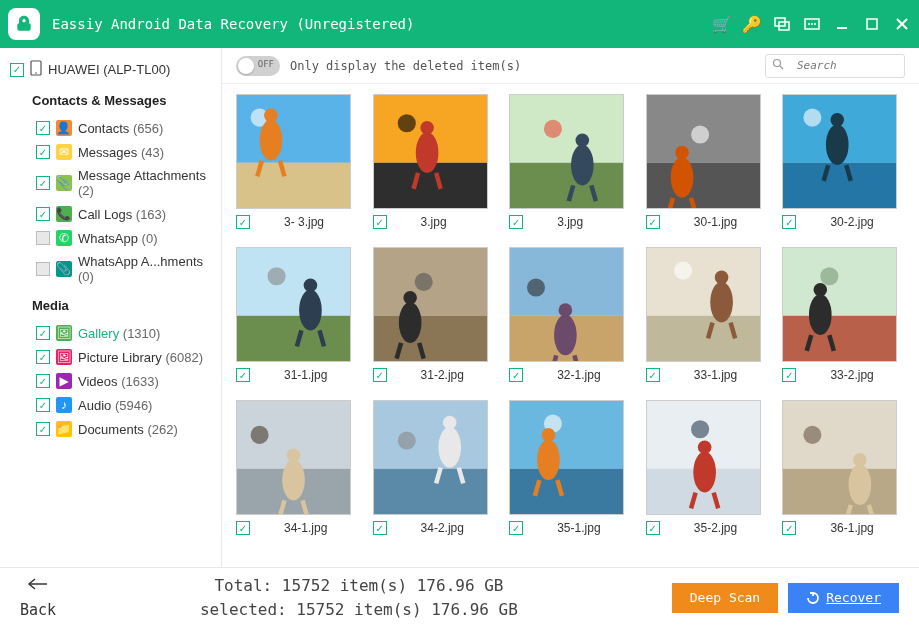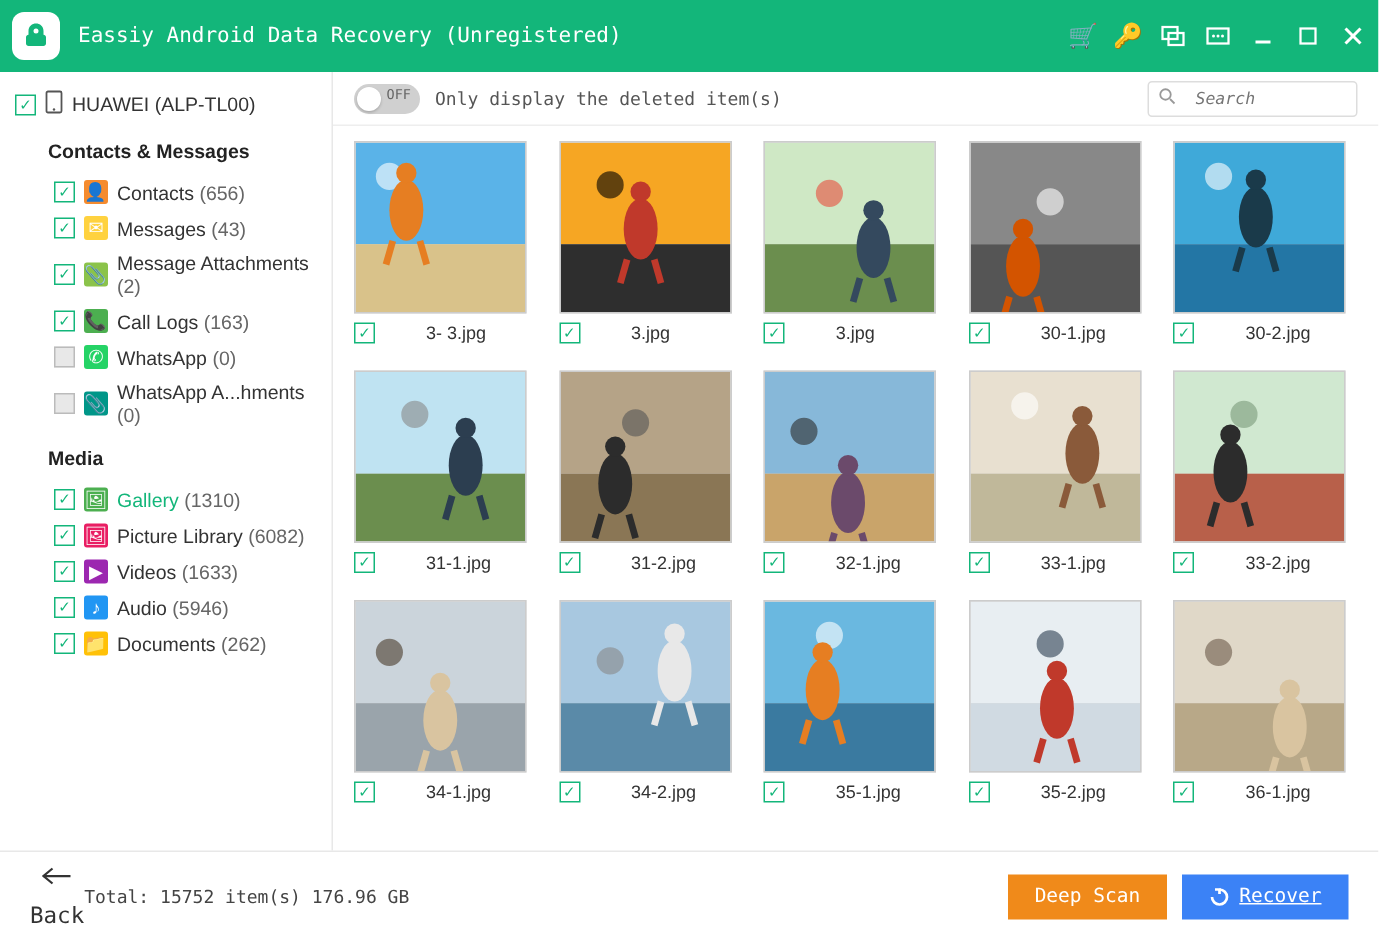--- a/index.html
+++ b/index.html
@@ -34,21 +34,21 @@
 
 .grid { flex: 1; padding: 10px 14px; overflow: auto; display: grid; grid-template-columns: repeat(5, 1fr); gap: 18px 14px; align-content: start; }
 .thumb-cell { display: flex; flex-direction: column; }
 .thumb { width: 115px; height: 115px; border: 1px solid #ccc; background: #ddd; overflow: hidden; }
 .thumb-svg { width: 100%; height: 100%; display: block; }
 .thumb-row { display: flex; align-items: center; gap: 6px; margin-top: 6px; }
 .thumb-label { font-size: 12px; margin-left: 28px; }
 
 .footer { height: 60px; border-top: 1px solid #e8e8e8; display: flex; align-items: center; padding: 0 20px; }
 .back-btn { display: flex; align-items: center; gap: 10px; font-family: "Consolas", monospace; font-size: 15px; color: #333; cursor: pointer; flex-direction: column; }
-.stats { flex: 1; text-align: left; font-family: "Consolas", monospace; font-size: 12px; color: #444; line-height: 1.5; }
+.stats { flex: 1; text-align: center; font-family: "Consolas", monospace; font-size: 16px; color: #444; line-height: 1.5; }
 .btn { height: 30px; padding: 0 18px; border: none; font-family: "Consolas", monospace; font-size: 13px; color: #fff; cursor: pointer; display: flex; align-items: center; gap: 6px; margin-left: 10px; text-align: right; }
 .btn.scan { background: #f08a1a; }
 .btn.recover { background: #3b82f6; text-decoration: underline; }
 </style>
 </head>
 <body>
 
 <div class="titlebar">
   <div class="logo">
     <svg viewBox="0 0 24 24">
@@ -444,20 +444,21 @@
 <div class="footer">
   <div class="back-btn">
     <svg width="22" height="14" viewBox="0 0 22 14">
         <line x1="2" y1="7" x2="20" y2="7" stroke="#333" stroke-width="1.5"></line>
         <polyline points="8,2 2,7 8,12" fill="none" stroke="#333" stroke-width="1.5"></polyline>
       </svg>
     <span>Back</span>
   </div>
   <div class="stats">
     <div>Total: 15752 item(s) 176.96 GB</div>
+    <div>selected: 15752 item(s) 176.96 GB</div>
   </div>
   <button class="btn scan">
       <span>Deep Scan</span>
     </button>
   <button class="btn recover">
     <svg width="14" height="14" viewBox="0 0 14 14">
         <path d="M7 2 A5 5 0 1 1 2 7" fill="none" stroke="#fff" stroke-width="1.8"></path>
         <polyline points="4,2 7,2 7,5" fill="none" stroke="#fff" stroke-width="1.8"></polyline>
       </svg>
     <span>Recover</span>

